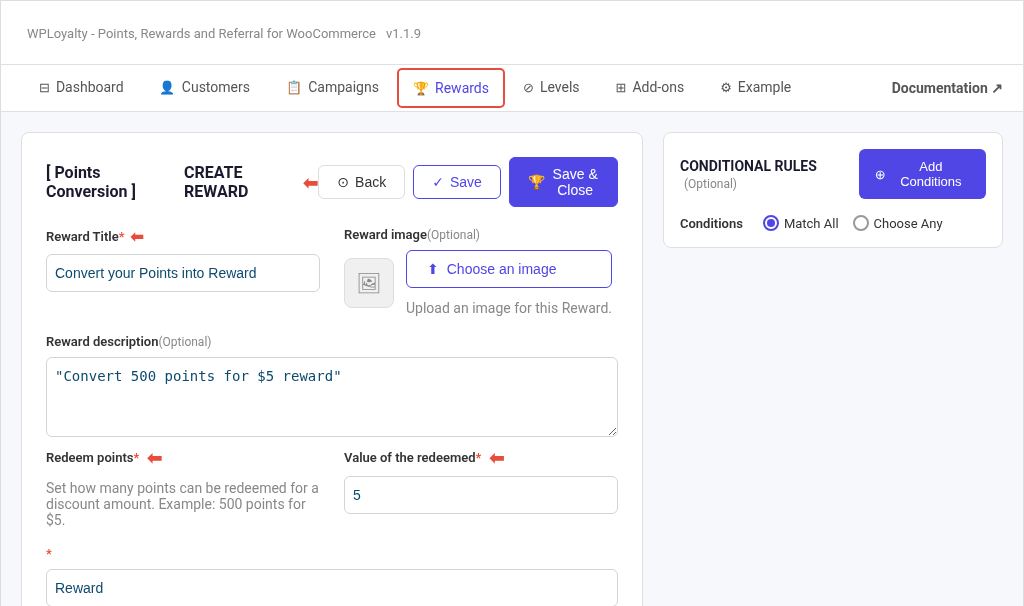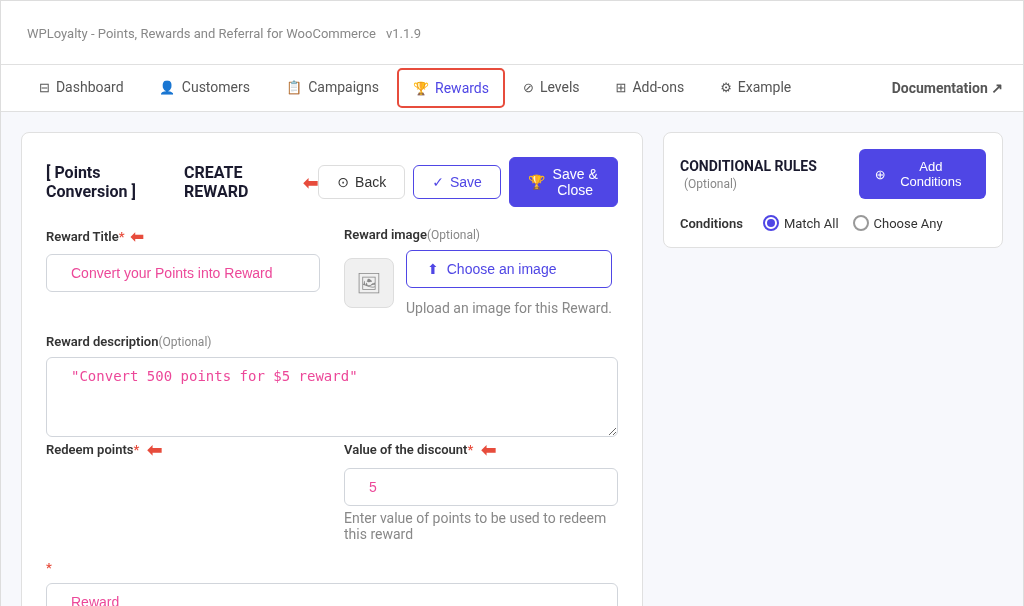--- a/index.html
+++ b/index.html
@@ -42,23 +42,23 @@
     .form-row { display: flex; gap: 24px; margin-bottom: 18px; }
     .form-group { display: flex; flex-direction: column; flex: 1; }
     .form-label { font-size: 13px; font-weight: 600; color: #333; margin-bottom: 8px; display: flex; align-items: center; }
     .form-label .optional { font-weight: 400; color: #888; font-size: 12px; }
     .form-label .required-star { color: #e74c3c; }
     .form-label .red-arrow-inline { color: #e74c3c; font-size: 16px; margin-left: 6px; }
     
     input[type="text"], textarea {
       border: 1px solid #d1d5db;
       border-radius: 6px;
-      padding: 10px 24px;
+      padding: 10px 8px;
       font-size: 14px;
-      color: #ec4899;
+      color: #0c4a6e;
       width: 100%;
       outline: none;
     }
     textarea { resize: vertical; min-height: 80px; }
     
     .hint-text { font-size: 14px; color: #888; margin-top: 4px; }
     
     
     .image-upload-area { display: flex; align-items: center; gap: 12px; }
     .image-icon-placeholder { width: 50px; height: 50px; background: #f0f0f0; border-radius: 8px; display: flex; align-items: center; justify-content: center; font-size: 20px; color: #888; border: 1px solid #ddd; }
@@ -180,44 +180,44 @@
               <button class="choose-image-btn">
                 <span>⬆</span>
                 <span>Choose an image</span>
               </button>
               <span class="hint-text">Upload an image for this Reward.</span>
             </div>
           </div>
         </div>
       </div>
 
-      <div class="form-group" style="margin-bottom:2px;">
+      <div class="form-group" style="margin-bottom:10px;">
         <label class="form-label">
           <span>Reward description</span>
           <span class="optional">(Optional)</span>
         </label>
         <textarea style="">"Convert 500 points for $5 reward"</textarea>
       </div>
 
       <div class="form-row">
         <div class="form-group">
           <label class="form-label">
             <span>Redeem points</span>
             <span class="required-star">*</span>
             <span class="annotation-arrow">⬅</span>
           </label>
-        </div>
-        <div class="form-group">
-          <label class="form-label">
-            <span>Value of the discount</span>
+          <span class="hint-text">Set how many points can be redeemed for a discount amount. Example: 500 points for $5.</span>
+        </div>
+        <div class="form-group">
+          <label class="form-label">
+            <span>Value of the redeemed</span>
             <span class="required-star">*</span>
             <span class="annotation-arrow">⬅</span>
           </label>
           <input type="text" value="5" style="">
-          <span class="hint-text">Enter value of points to be used to redeem this reward</span>
         </div>
       </div>
 
       <div class="form-group">
         <label class="form-label">
           <span class="required-star">*</span>
         </label>
         <input type="text" value="Reward" style="">
 
       </div>

